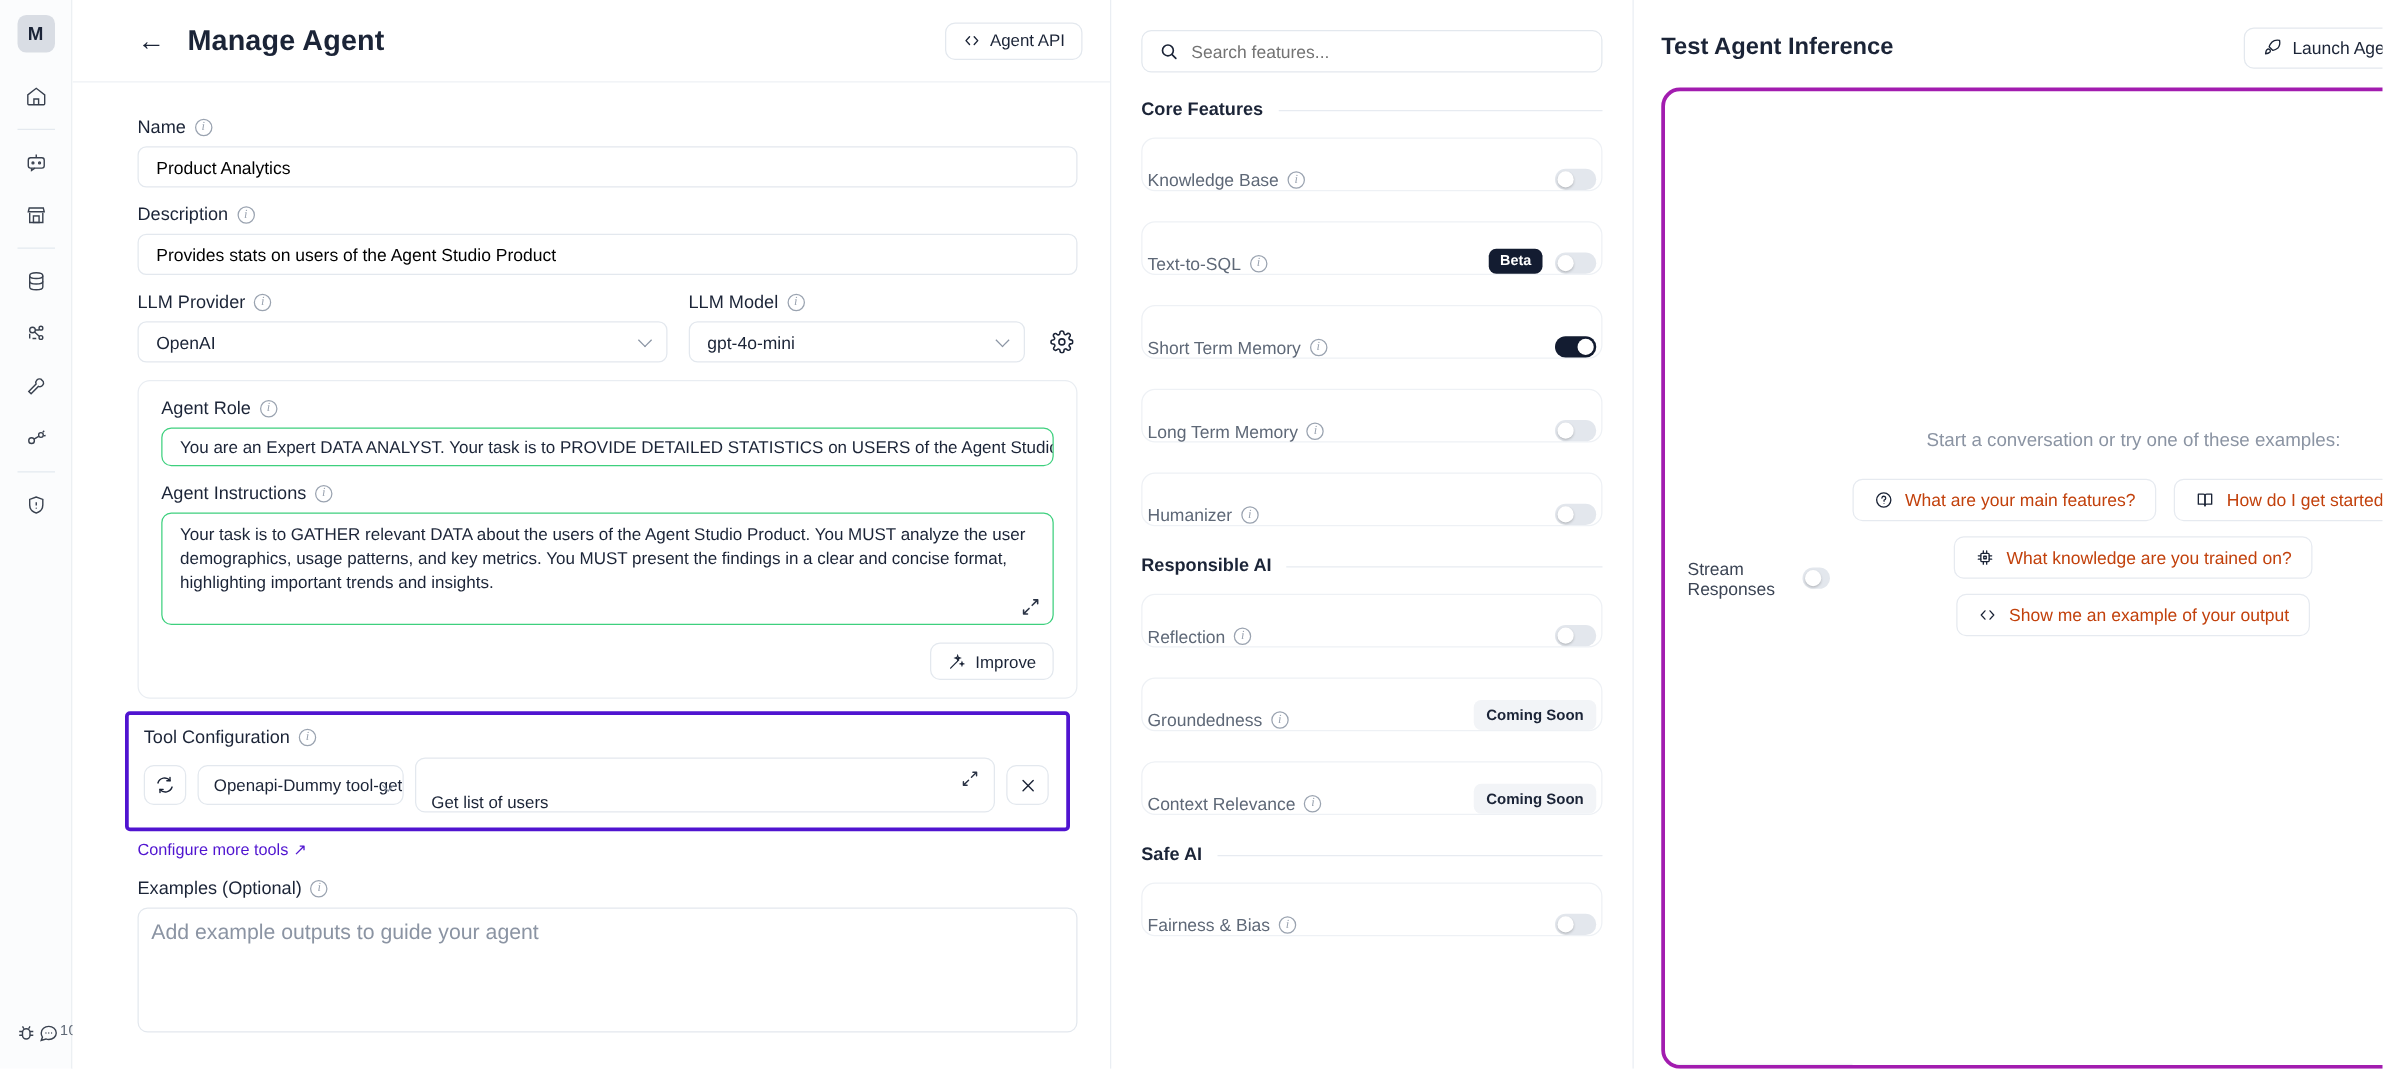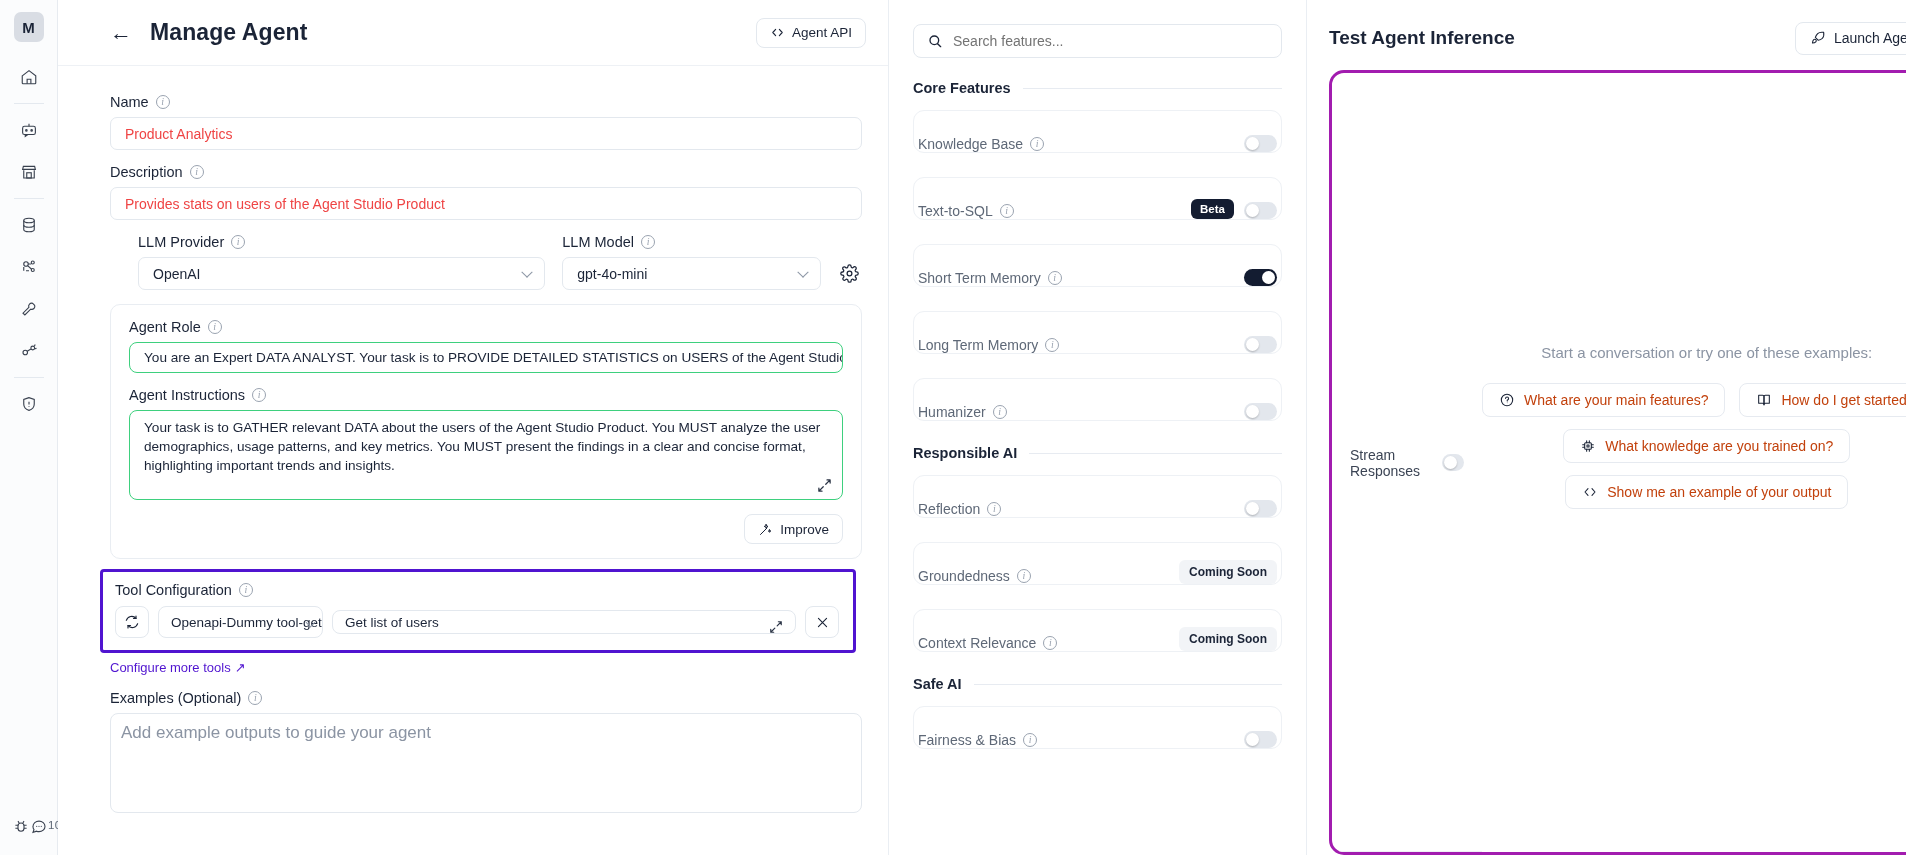--- a/index.html
+++ b/index.html
@@ -60,25 +60,25 @@
   }
   .info-i {
     width: 14px; height: 14px; border-radius: 50%;
     border: 1.2px solid #9aa3b0; color: #9aa3b0;
     font-size: 10px; line-height: 12px; text-align: center;
     font-family: "Liberation Serif", serif; font-style: italic;
     flex: 0 0 14px;
   }
   .input {
     width: 100%; height: 33px; border: 1px solid #e3e8ee; border-radius: 7px;
-    padding: 0 14px; font-size: 14px; color: #ef4444;
+    padding: 0 14px; font-size: 14px; color: #000000;
     font-family: "Liberation Sans", sans-serif; background: #fff;
     display: flex; align-items: center;
   }
-  .row2 { display: flex; gap: 17px; align-items: flex-end; margin-left: 28px; }
+  .row2 { display: flex; gap: 17px; align-items: flex-end; }
   .col-provider { width: 438px; }
   .col-model { width: 278px; }
   .select {
     width: 100%; height: 33px; border: 1px solid #e3e8ee; border-radius: 7px;
     padding: 0 32px 0 14px; font-size: 14px; color: #1b2437;
     display: flex; align-items: center; position: relative; background: #fff;
   }
   .select:after {
     content: ""; position: absolute; right: 13px; top: 13px;
     width: 7px; height: 7px; border-right: 1.6px solid #8c96a5; border-bottom: 1.6px solid #8c96a5;
@@ -123,22 +123,22 @@
     width: 165px; height: 32px; border: 1px solid #e3e8ee; border-radius: 8px;
     display: flex; align-items: center; padding: 0 20px 0 12px; font-size: 13.5px;
     position: relative; overflow: hidden; white-space: nowrap; background: #fff; cursor: pointer;
   }
   .tool-select:after {
     content: ""; position: absolute; right: 8px; top: 12px;
     width: 6px; height: 6px; border-right: 1.5px solid #8c96a5; border-bottom: 1.5px solid #8c96a5;
     transform: rotate(45deg);
   }
   .tool-desc {
-    flex: 1; height: 24px; border: 1px solid #e3e8ee; border-radius: 8px;
-    display: flex; align-items: center; padding: 0 34px 0 12px; font-size: 13.5px;
+    flex: 1; height: 44px; border: 1px solid #e3e8ee; border-radius: 8px;
+    display: flex; align-items: flex-end; padding: 0 34px 0 12px; font-size: 13.5px;
     position: relative; background: #fff;
   }
   .configure-link {
     display: inline-flex; align-items: center; gap: 4px;
     color: #5014d0; font-size: 13px; margin-top: 7px; cursor: pointer;
   }
   .examples-area {
     width: 100%; min-height: 100px; border: 1px solid #e3e8ee; border-radius: 8px;
     padding: 9px 10px; font-size: 17px; color: #8b94a3; background: #fff;
   }

